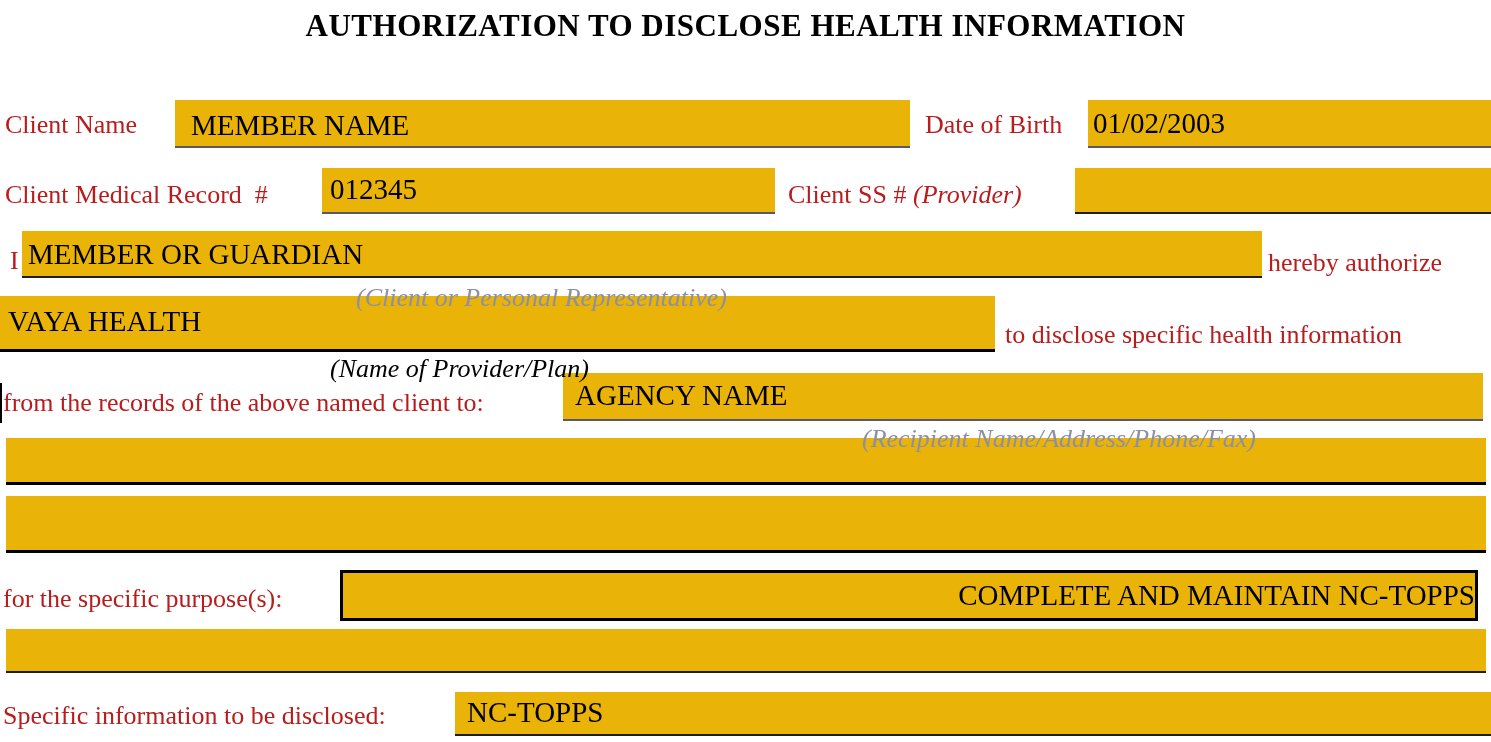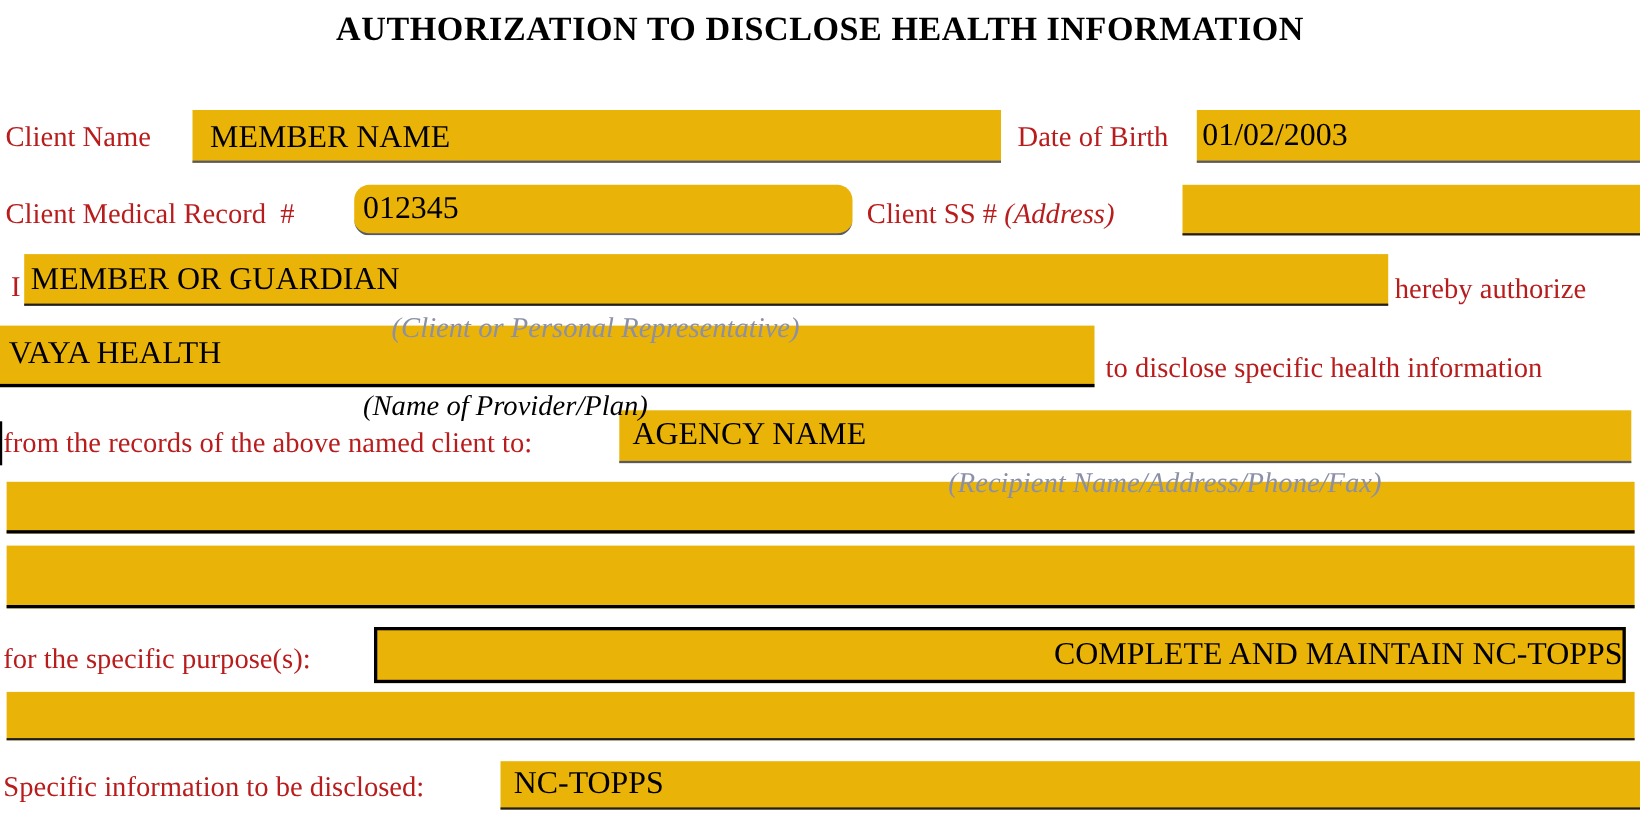--- a/index.html
+++ b/index.html
@@ -51,25 +51,25 @@
   <div class="field ul-thin" style="left:175px;top:100px;width:735px;height:48px;">
     <span class="val" style="padding-left:16px;line-height:50px;">MEMBER NAME</span>
   </div>
 
   <div class="lbl" style="left:925px;top:110px;">Date of Birth</div>
   <div class="field ul-thin" style="left:1088px;top:100px;width:403px;height:48px;">
     <span class="val" style="padding-left:5px;line-height:46px;">01/02/2003</span>
   </div>
 
   <div class="lbl" style="left:5px;top:180px;">Client Medical Record  #</div>
-  <div class="field ul-thin" style="left:322px;top:168px;width:453px;height:46px;border-radius:14px;">
+  <div class="field ul-thin" style="left:322px;top:168px;width:453px;height:46px;">
     <span class="val" style="padding-left:8px;line-height:42px;">012345</span>
   </div>
 
-  <div class="lbl" style="left:788px;top:180px;"><span>Client SS # </span><span class="italic">(Address)</span></div>
+  <div class="lbl" style="left:788px;top:180px;"><span>Client SS # </span><span class="italic">(Provider)</span></div>
   <div class="field ul-dark" style="left:1075px;top:168px;width:416px;height:46px;">
     <span class="val" style="padding-left:8px;line-height:42px;"></span>
   </div>
 
   <div class="lbl" style="left:10px;top:246px;">I</div>
   <div class="field ul-dark" style="left:22px;top:231px;width:1240px;height:47px;">
     <span class="val" style="padding-left:6px;line-height:47px;">MEMBER OR GUARDIAN</span>
   </div>
   <div class="lbl" style="left:1268px;top:248px;">hereby authorize</div>
   <div class="caption gray" style="left:356px;top:283px;">(Client or Personal Representative)</div>

